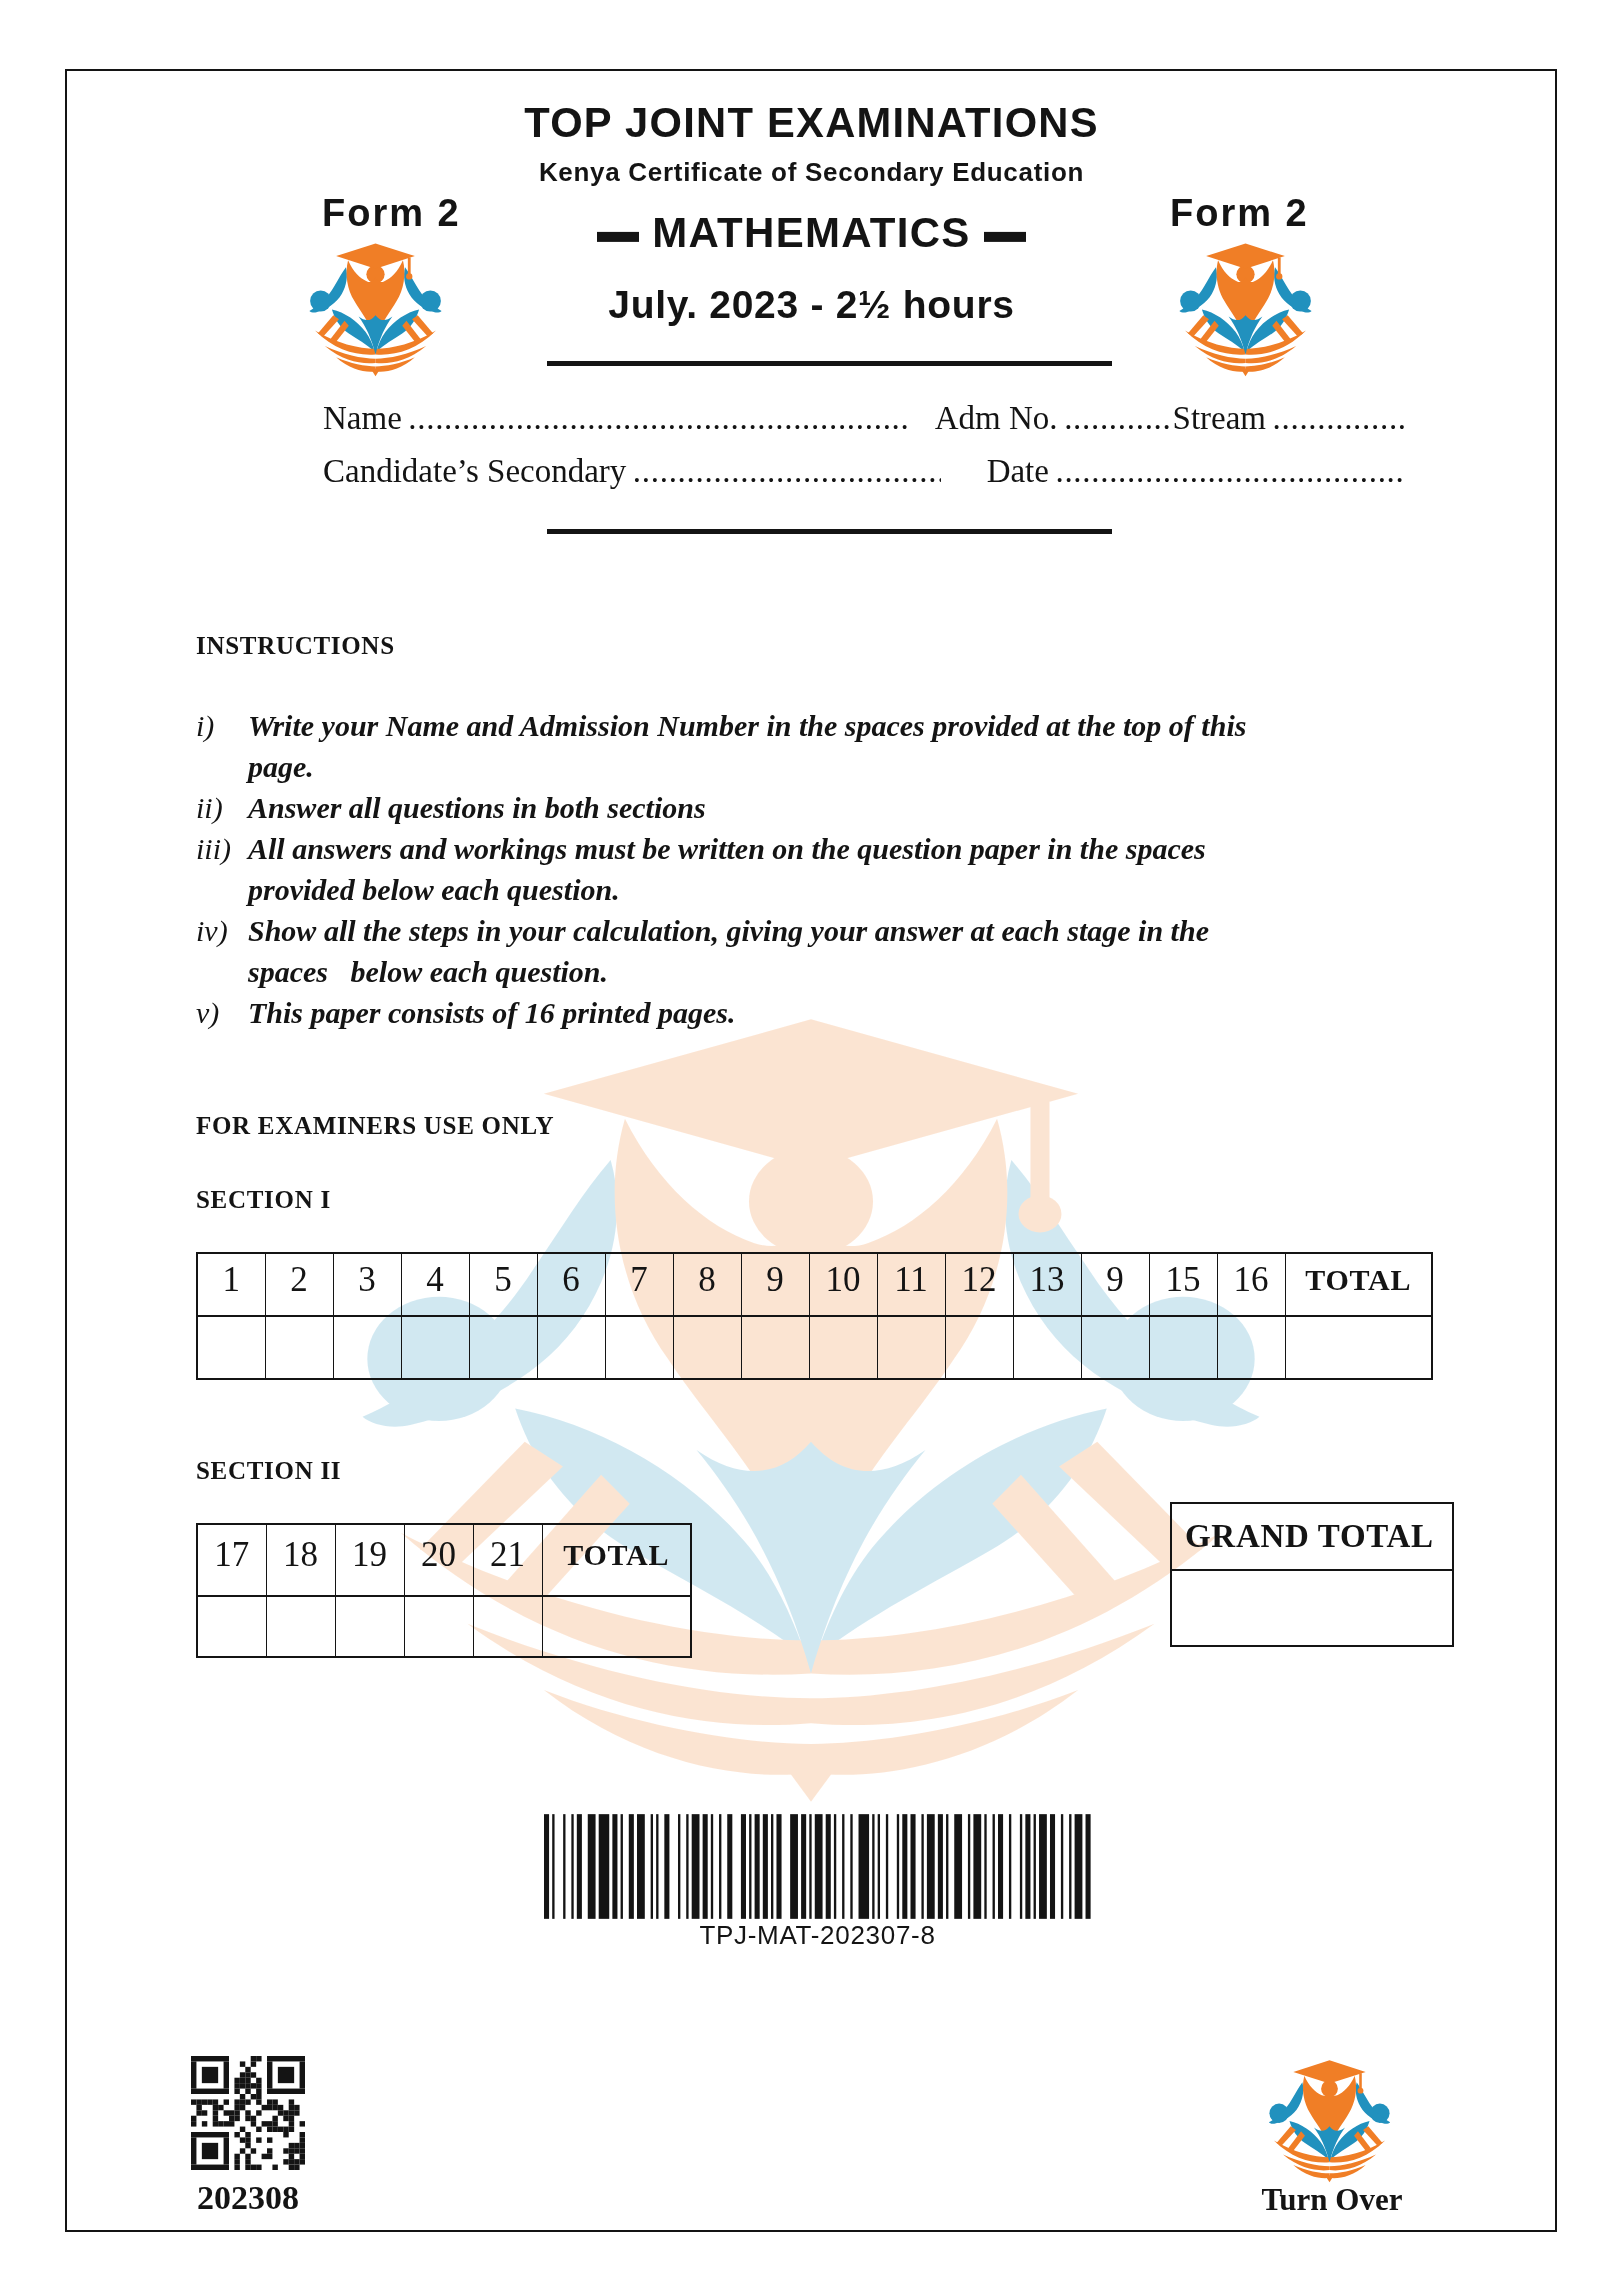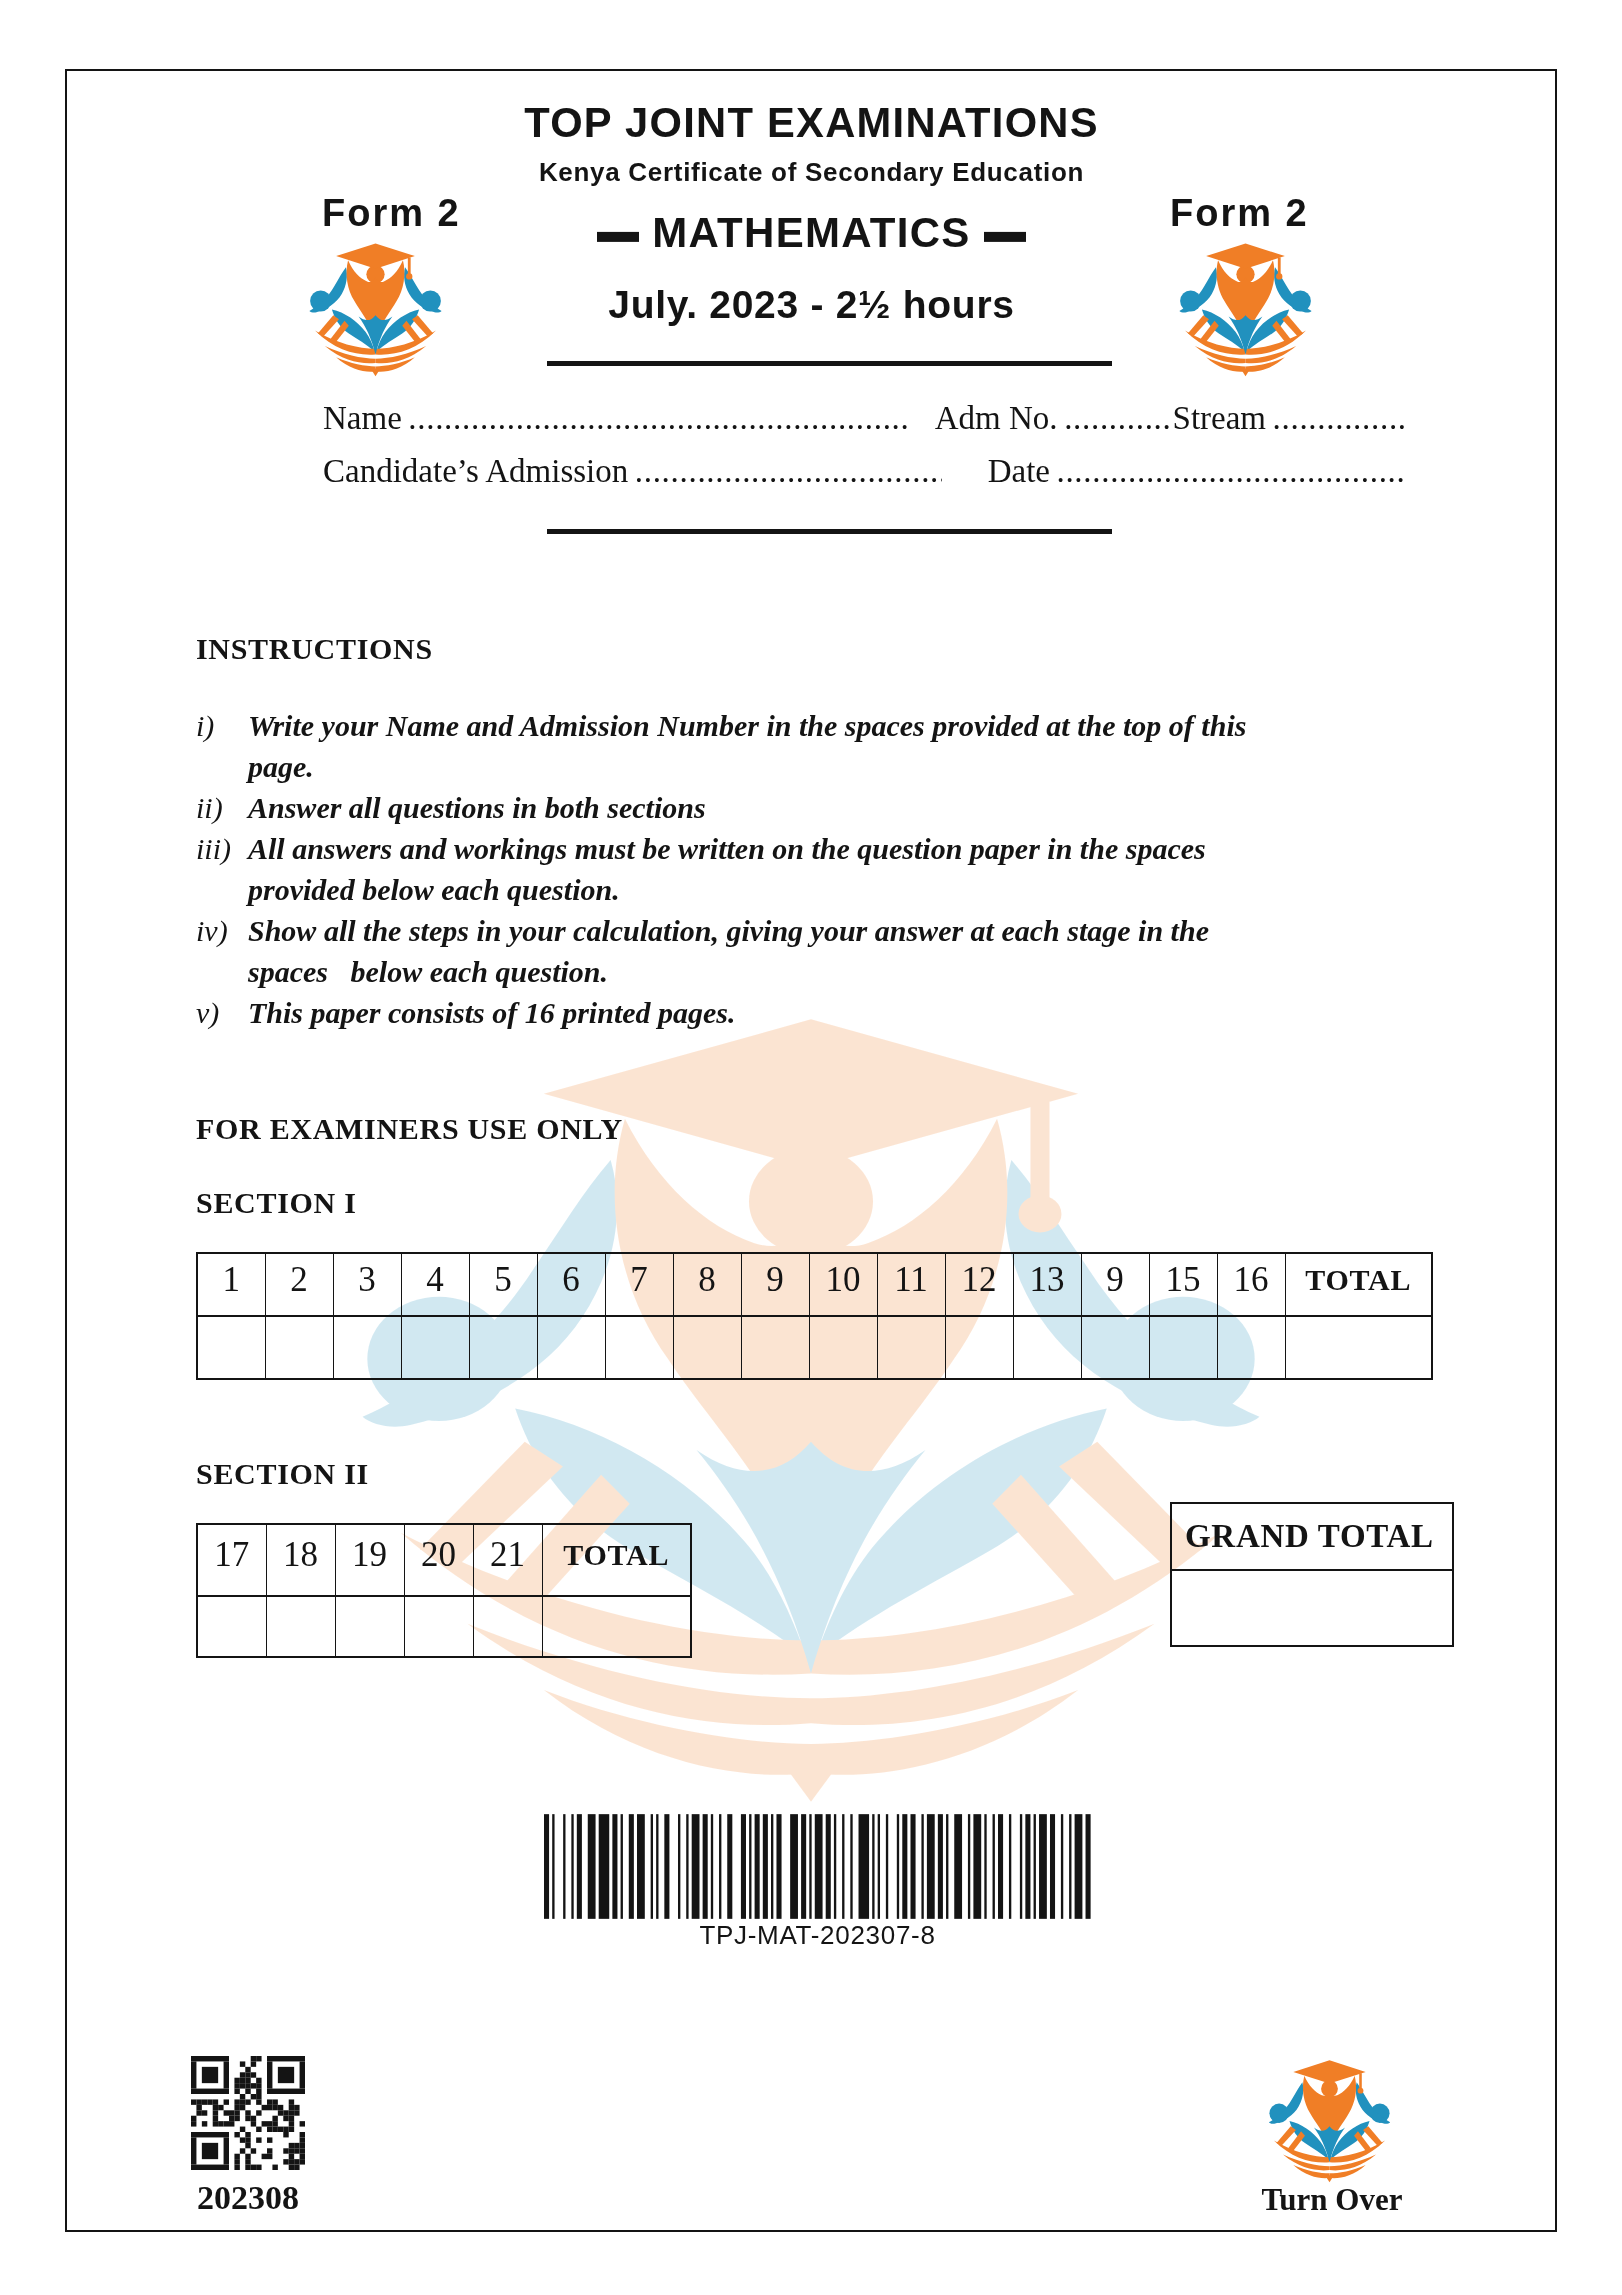--- a/index.html
+++ b/index.html
@@ -48,21 +48,21 @@
   .field-row2 { top:453px; }
   .dots { overflow:hidden; letter-spacing:0.7px; }
   .d-name { flex:60 1 0; margin-left:6.5px; }
   .d-adm  { flex:13 1 0; margin-left:6.5px; }
   .d-stream { flex:16 1 0; margin-left:6.5px; }
   .d-sig  { flex:36 1 0; margin-left:6.5px; }
   .d-date { flex:41 1 0; margin-left:6.5px; }
   .sp40 { width:26px; flex:none; } .sp70 { width:46px; flex:none; }
 
   
-  .serif-h { font-family:"Liberation Serif", serif; font-weight:bold; font-size:30px; letter-spacing:0.7px; }
+  .serif-h { font-family:"Liberation Serif", serif; font-weight:bold; font-size:25px; letter-spacing:0.7px; }
   .ins-head { left:196px; top:632px; }
   .ins-list { left:196px; top:705px; width:1230px;
     font-family:"Liberation Serif", serif; font-style:italic; font-size:30px; line-height:41px; }
   .ins-item { display:flex; }
   .ins-marker { width:52px; flex:none; }
   .ins-text { flex:1; white-space:pre-wrap;font-weight:bold; }
 
   .exam-head { left:196px; top:1112px; }
   .sec1-label { left:196px; top:1186px; }
   .sec2-label { left:196px; top:1457px; }
@@ -153,21 +153,21 @@
   <div class="abs field-row field-row1">
     <span>Name</span>
     <span class="dots d-name">............................................................................................................................................</span>
     <span class="sp40"></span>
     <span>Adm No.</span>
     <span class="dots d-adm">............................................................................................................................................</span>
     <span>Stream</span>
     <span class="dots d-stream">............................................................................................................................................</span>
   </div>
   <div class="abs field-row field-row2">
-    <span>Candidate’s Admission</span>
+    <span>Candidate’s Secondary</span>
     <span class="dots d-sig">............................................................................................................................................</span>
     <span class="sp70"></span>
     <span>Date</span>
     <span class="dots d-date">............................................................................................................................................</span>
   </div>
   <div class="abs rule rule-bottom"></div>
 
   <div class="abs serif-h ins-head">INSTRUCTIONS</div>
   <div class="abs ins-list">
       <div class="ins-item">

